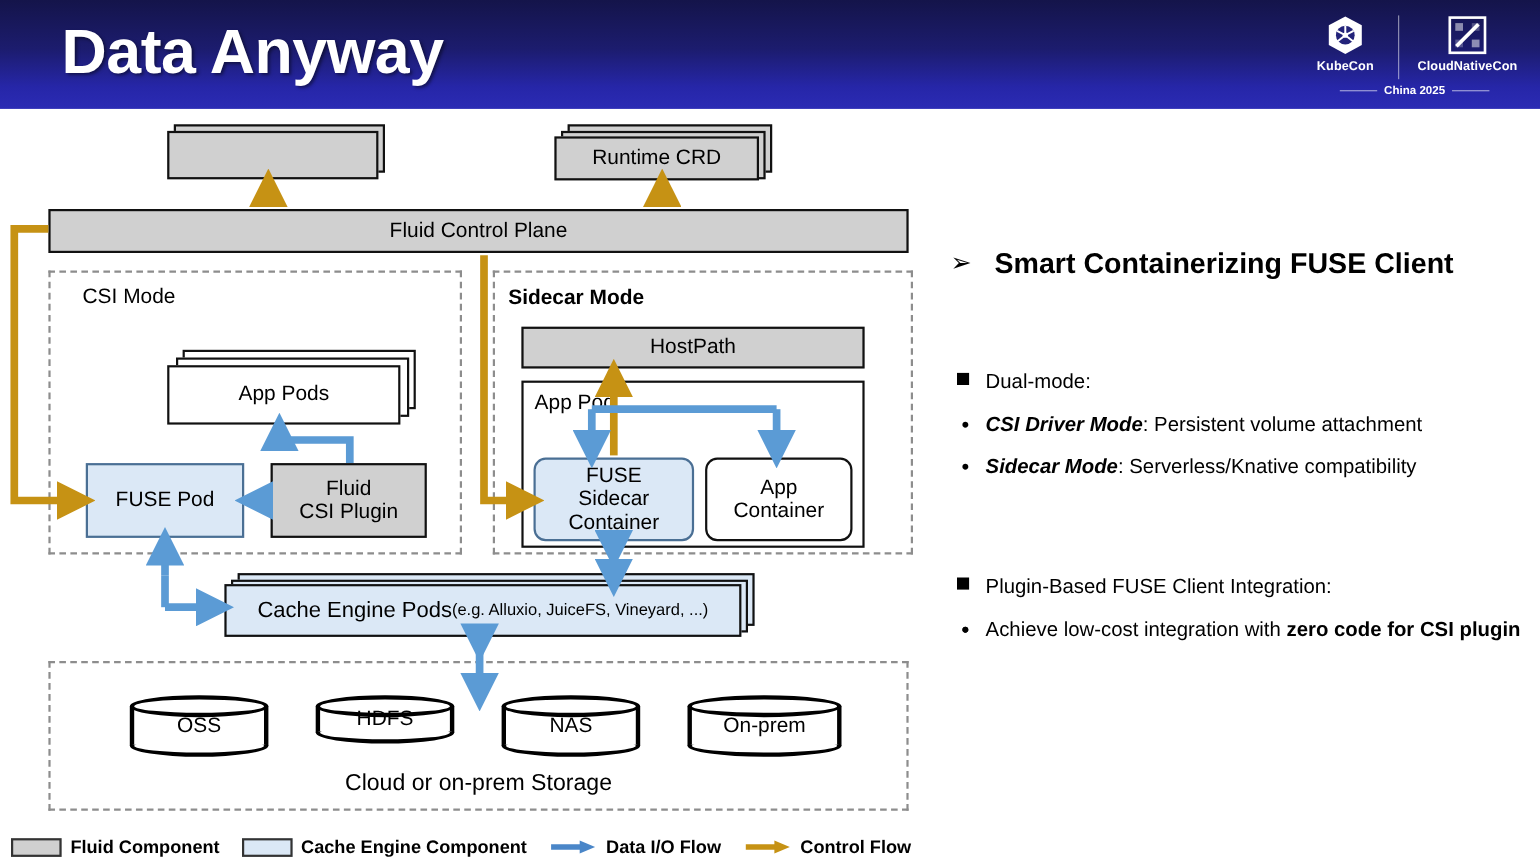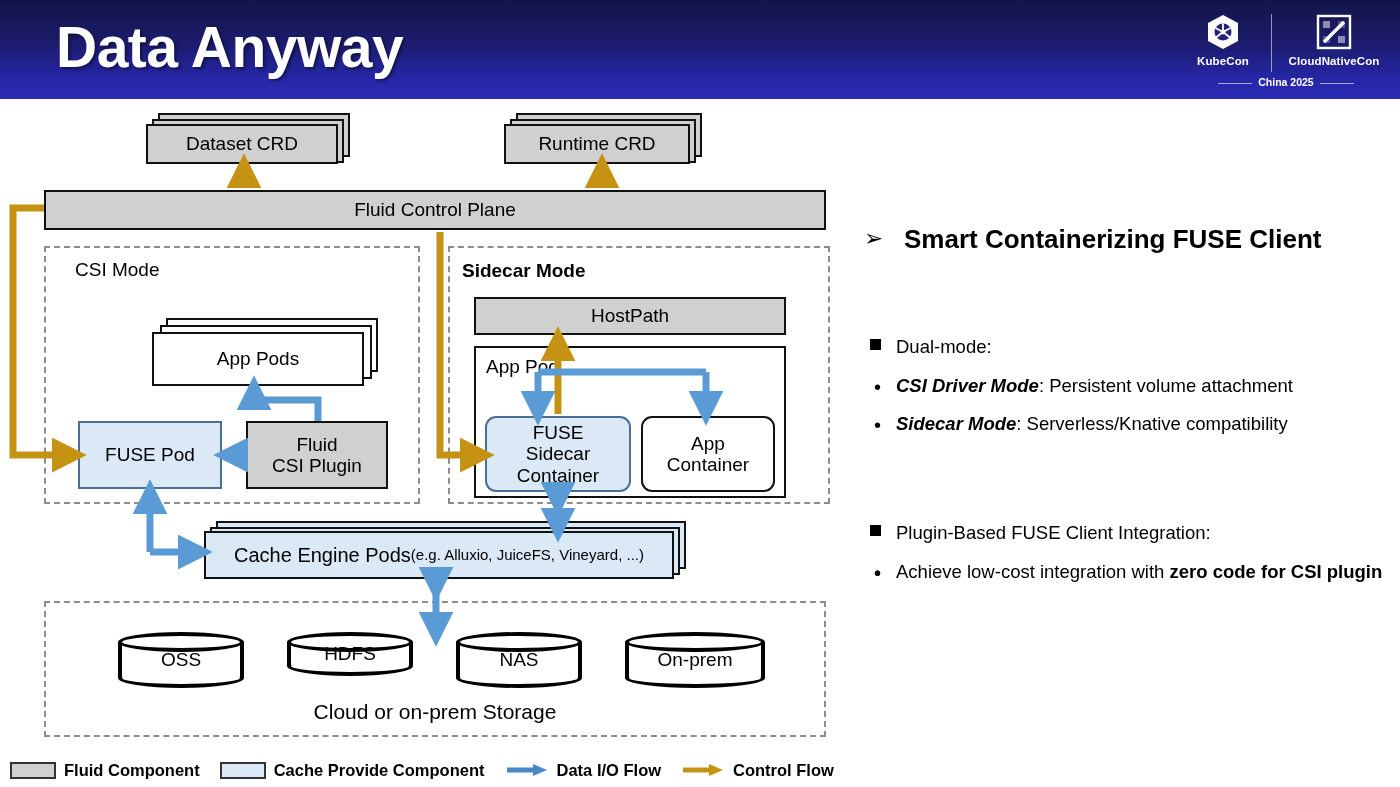--- a/index.html
+++ b/index.html
@@ -121,23 +121,20 @@
       </div>
 
       <div id="logo-year">
         <span class="rule"></span><span>China 2025</span><span class="rule"></span>
       </div>
     </div>
   </div>
 
   <div class="stack-l1 fluid" style="left:158px; top:113px; width:192px; height:44px;"></div>
   <div class="stack-l2 fluid" style="left:152px; top:119px; width:192px; height:44px;"></div>
-  <div class="box fluid" style="left:146px; top:124px; width:192px; height:40px;">
-    <span>Dataset CRD</span>
-  </div>
 
   <div class="stack-l1 fluid" style="left:516px; top:113px; width:186px; height:44px;"></div>
   <div class="stack-l2 fluid" style="left:510px; top:119px; width:186px; height:44px;"></div>
   <div class="box fluid" style="left:504px; top:124px; width:186px; height:40px;">
     <span>Runtime CRD</span>
   </div>
 
   <div class="box fluid" style="left:44px; top:190px; width:782px; height:40px;">
     <span>Fluid Control Plane</span>
   </div>
@@ -288,21 +285,21 @@
     </div>
   </div>
 
   <div id="legend">
     <div class="lg-item">
       <span class="lg-swatch" style="background:#d0d0d0;"></span>
       <span>Fluid Component</span>
     </div>
     <div class="lg-item">
       <span class="lg-swatch" style="background:#dbe8f6;"></span>
-      <span>Cache Provide Component</span>
+      <span>Cache Engine Component</span>
     </div>
     <div class="lg-item">
       <svg class="lg-arrow" viewBox="0 0 44 16">
         <path d="M2,8 L30,8" stroke="#4a86c8" stroke-width="5" fill="none"></path>
         <path d="M28,2 L42,8 L28,14 z" fill="#4a86c8"></path>
       </svg>
       <span>Data I/O Flow</span>
     </div>
     <div class="lg-item">
       <svg class="lg-arrow" viewBox="0 0 44 16">

